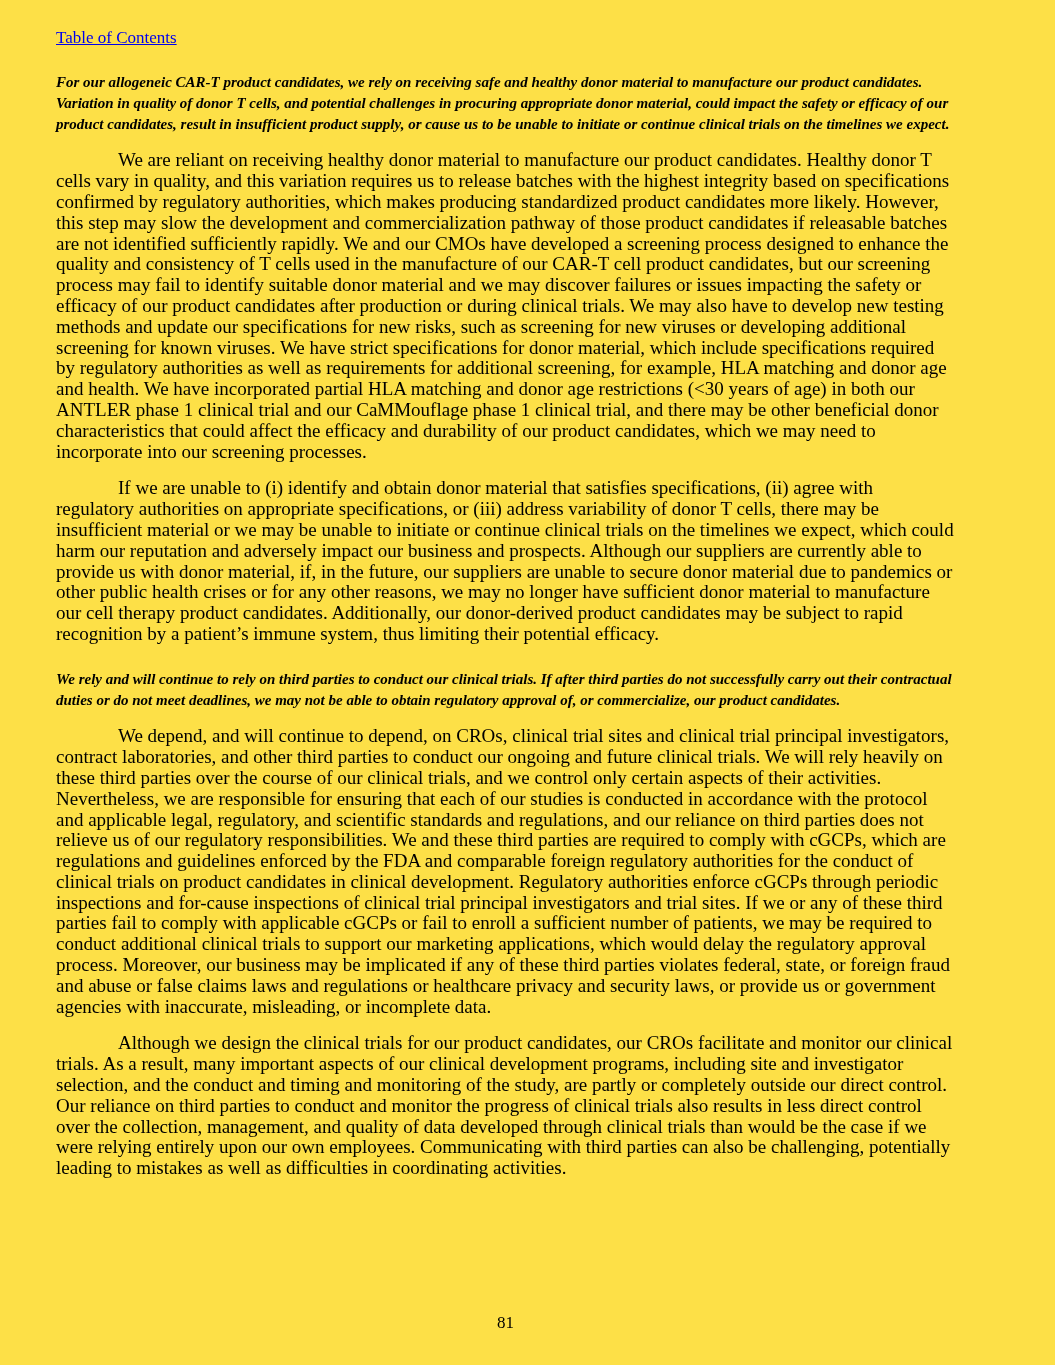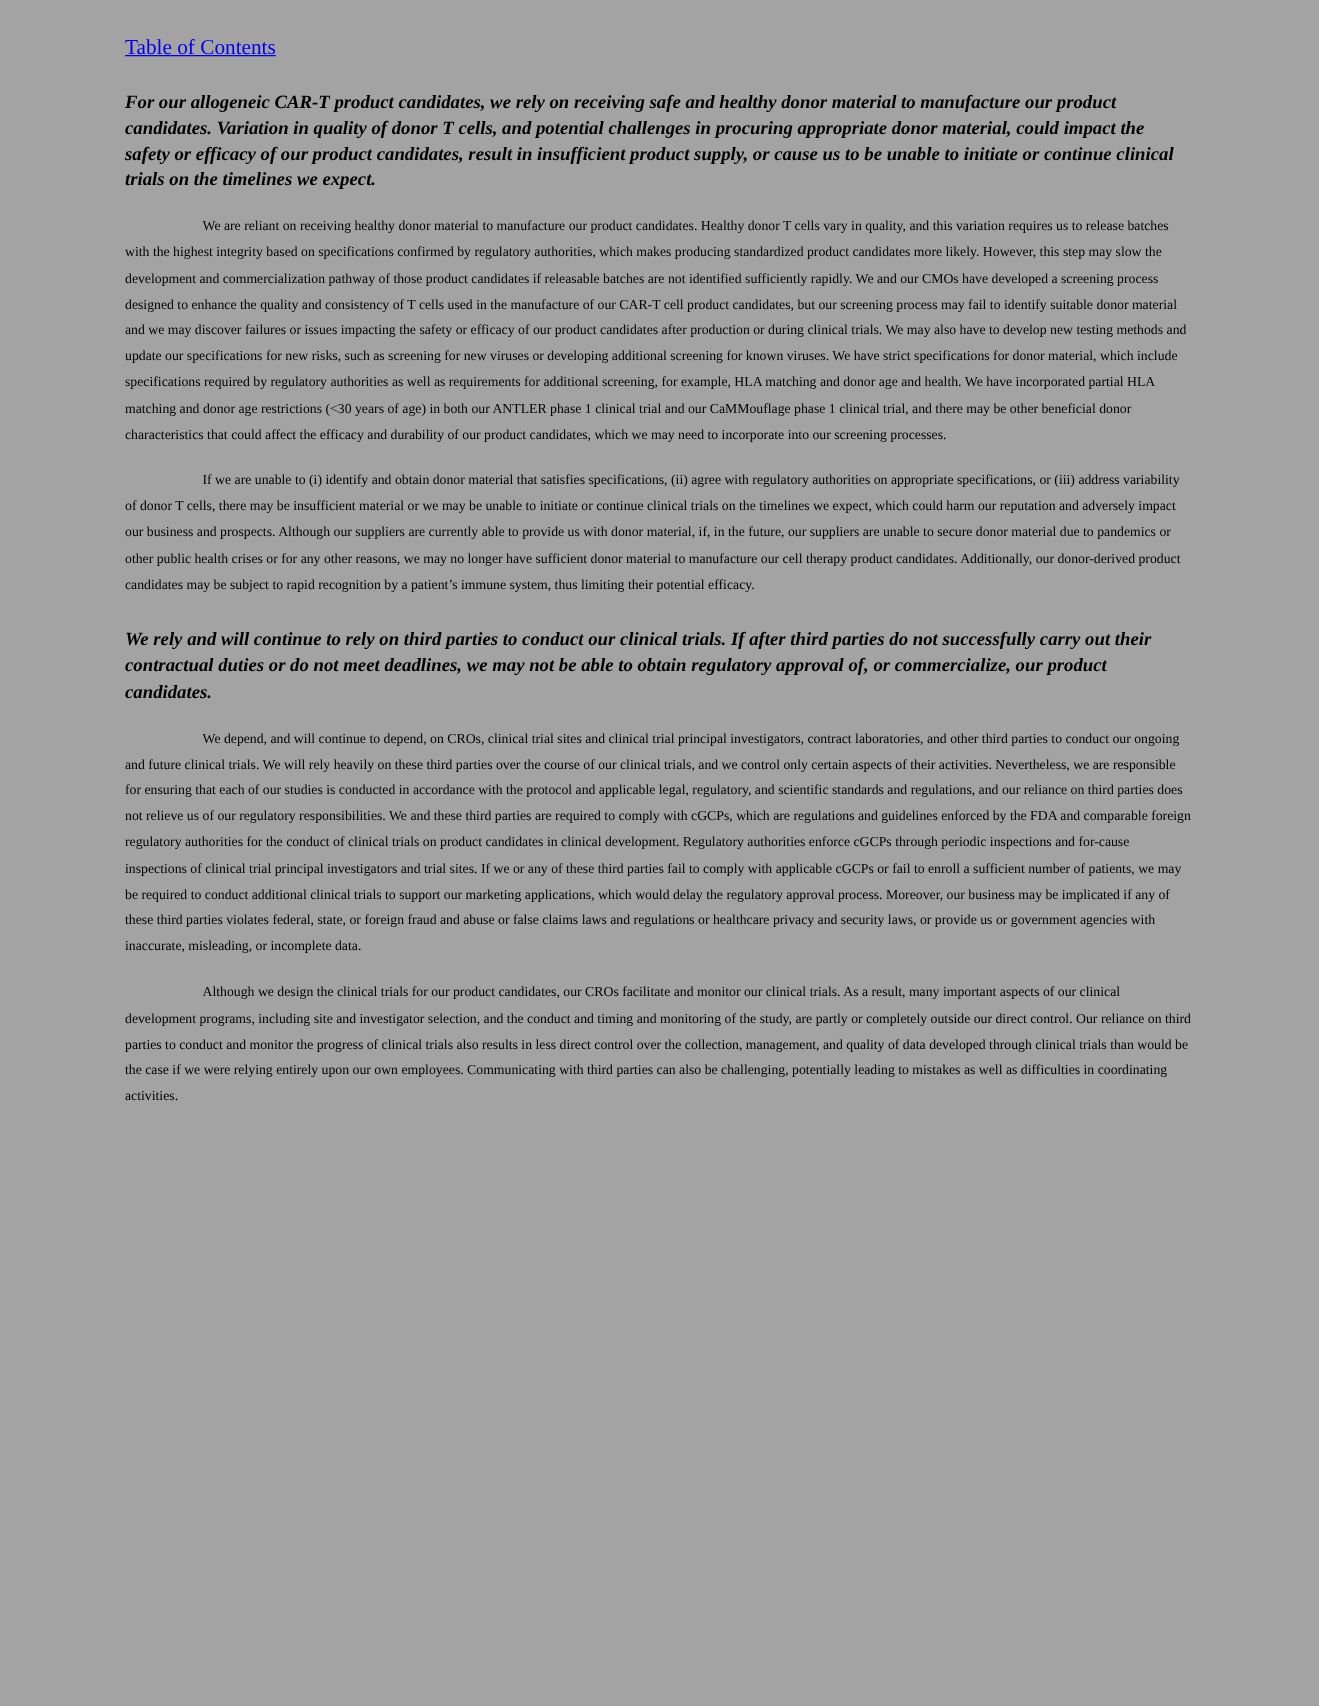--- a/index.html
+++ b/index.html
@@ -5,22 +5,22 @@
   * { margin: 0; padding: 0; box-sizing: border-box; }
   html, body {
     background: #ffffff;
     font-family: "Liberation Serif", "DejaVu Serif", serif;
     color: #000000;
   }
   .page {
     width: 1055px;
     height: 1365px;
     margin: 0 auto;
-    background: #a3a3a3;
-    padding: 28px 100px 24px 100px;
+    background: #fde047;
+    padding: 28px 100px 24px 56px;
     display: flex;
     flex-direction: column;
     overflow: hidden;
   }
   .toc-bar {
     margin-bottom: 24px;
   }
   .toc-link {
     font-size: 17px;
     color: #0000ee;
@@ -29,21 +29,21 @@
   }
   .rf-heading {
     font-size: 15px;
     line-height: 20.8px;
     font-weight: bold;
     font-style: italic;
     text-align: left;
     margin-bottom: 16px;
   }
   .body-para {
-    font-size: 11px;
+    font-size: 19px;
     line-height: 20.8px;
     text-align: left;
     text-indent: 62px;
     margin-bottom: 16px;
   }
   .heading-gap { margin-top: 8px; }
   .footer {
     margin-top: auto;
     text-align: center;
     font-size: 17px;
@@ -64,14 +64,17 @@
   <p class="body-para">We are reliant on receiving healthy donor material to manufacture our product candidates. Healthy donor T cells vary in quality, and this variation requires us to release batches with the highest integrity based on specifications confirmed by regulatory authorities, which makes producing standardized product candidates more likely. However, this step may slow the development and commercialization pathway of those product candidates if releasable batches are not identified sufficiently rapidly. We and our CMOs have developed a screening process designed to enhance the quality and consistency of T cells used in the manufacture of our CAR-T cell product candidates, but our screening process may fail to identify suitable donor material and we may discover failures or issues impacting the safety or efficacy of our product candidates after production or during clinical trials. We may also have to develop new testing methods and update our specifications for new risks, such as screening for new viruses or developing additional screening for known viruses. We have strict specifications for donor material, which include specifications required by regulatory authorities as well as requirements for additional screening, for example, HLA matching and donor age and health. We have incorporated partial HLA matching and donor age restrictions (&lt;30 years of age) in both our ANTLER phase 1 clinical trial and our CaMMouflage phase 1 clinical trial, and there may be other beneficial donor characteristics that could affect the efficacy and durability of our product candidates, which we may need to incorporate into our screening processes.</p>
 
   <p class="body-para">If we are unable to (i) identify and obtain donor material that satisfies specifications, (ii) agree with regulatory authorities on appropriate specifications, or (iii) address variability of donor T cells, there may be insufficient material or we may be unable to initiate or continue clinical trials on the timelines we expect, which could harm our reputation and adversely impact our business and prospects. Although our suppliers are currently able to provide us with donor material, if, in the future, our suppliers are unable to secure donor material due to pandemics or other public health crises or for any other reasons, we may no longer have sufficient donor material to manufacture our cell therapy product candidates. Additionally, our donor-derived product candidates may be subject to rapid recognition by a patient’s immune system, thus limiting their potential efficacy.</p>
 
   <p class="rf-heading heading-gap">We rely and will continue to rely on third parties to conduct our clinical trials. If after third parties do not successfully carry out their contractual duties or do not meet deadlines, we may not be able to obtain regulatory approval of, or commercialize, our product candidates.</p>
 
   <p class="body-para">We depend, and will continue to depend, on CROs, clinical trial sites and clinical trial principal investigators, contract laboratories, and other third parties to conduct our ongoing and future clinical trials. We will rely heavily on these third parties over the course of our clinical trials, and we control only certain aspects of their activities. Nevertheless, we are responsible for ensuring that each of our studies is conducted in accordance with the protocol and applicable legal, regulatory, and scientific standards and regulations, and our reliance on third parties does not relieve us of our regulatory responsibilities. We and these third parties are required to comply with cGCPs, which are regulations and guidelines enforced by the FDA and comparable foreign regulatory authorities for the conduct of clinical trials on product candidates in clinical development. Regulatory authorities enforce cGCPs through periodic inspections and for-cause inspections of clinical trial principal investigators and trial sites. If we or any of these third parties fail to comply with applicable cGCPs or fail to enroll a sufficient number of patients, we may be required to conduct additional clinical trials to support our marketing applications, which would delay the regulatory approval process. Moreover, our business may be implicated if any of these third parties violates federal, state, or foreign fraud and abuse or false claims laws and regulations or healthcare privacy and security laws, or provide us or government agencies with inaccurate, misleading, or incomplete data.</p>
 
   <p class="body-para">Although we design the clinical trials for our product candidates, our CROs facilitate and monitor our clinical trials. As a result, many important aspects of our clinical development programs, including site and investigator selection, and the conduct and timing and monitoring of the study, are partly or completely outside our direct control. Our reliance on third parties to conduct and monitor the progress of clinical trials also results in less direct control over the collection, management, and quality of data developed through clinical trials than would be the case if we were relying entirely upon our own employees. Communicating with third parties can also be challenging, potentially leading to mistakes as well as difficulties in coordinating activities.</p>
 
+  <div class="footer">
+    <span>81</span>
+  </div>
 
 </div>
 
 </body></html>

